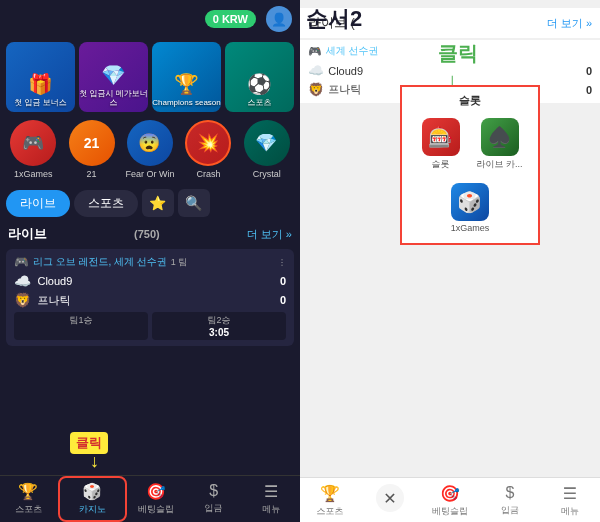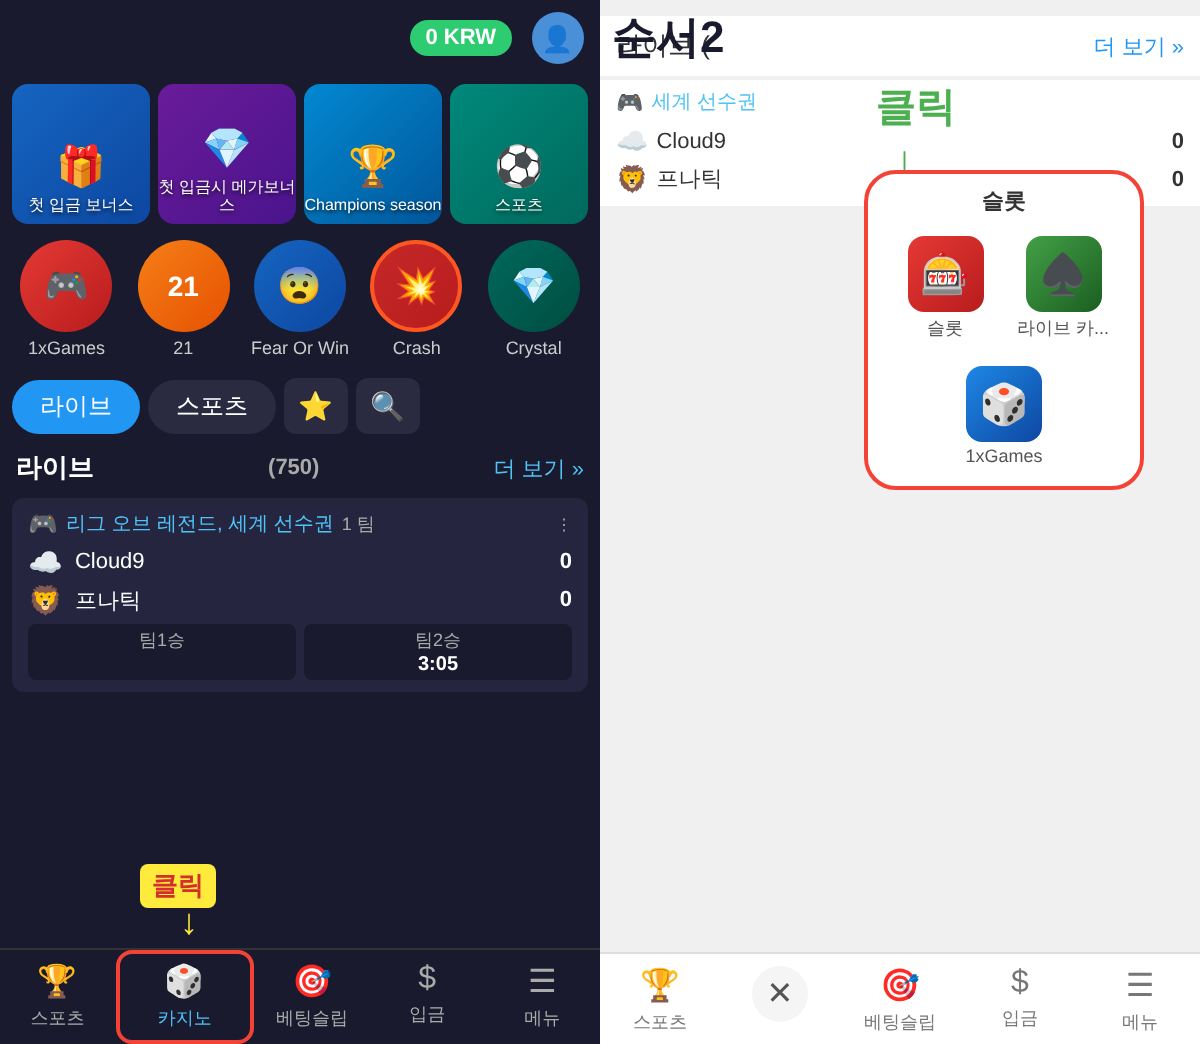--- a/index.html
+++ b/index.html
@@ -348,24 +348,23 @@
     }
 
     
     .slot-popup {
       position: absolute;
       top: 85px;
       left: 100px;
       width: 140px;
       background: white;
       border: 2px solid #f44336;
-      border-radius: 16px;
+      border-radius: 0;
       z-index: 30;
       padding: 6px;
-      margin-left: 32px;
     }
     .slot-popup-title {
       text-align: center;
       font-size: 11px;
       font-weight: bold;
       color: #333;
       margin-bottom: 6px;
     }
     .slot-icons-grid {
       display: flex;

